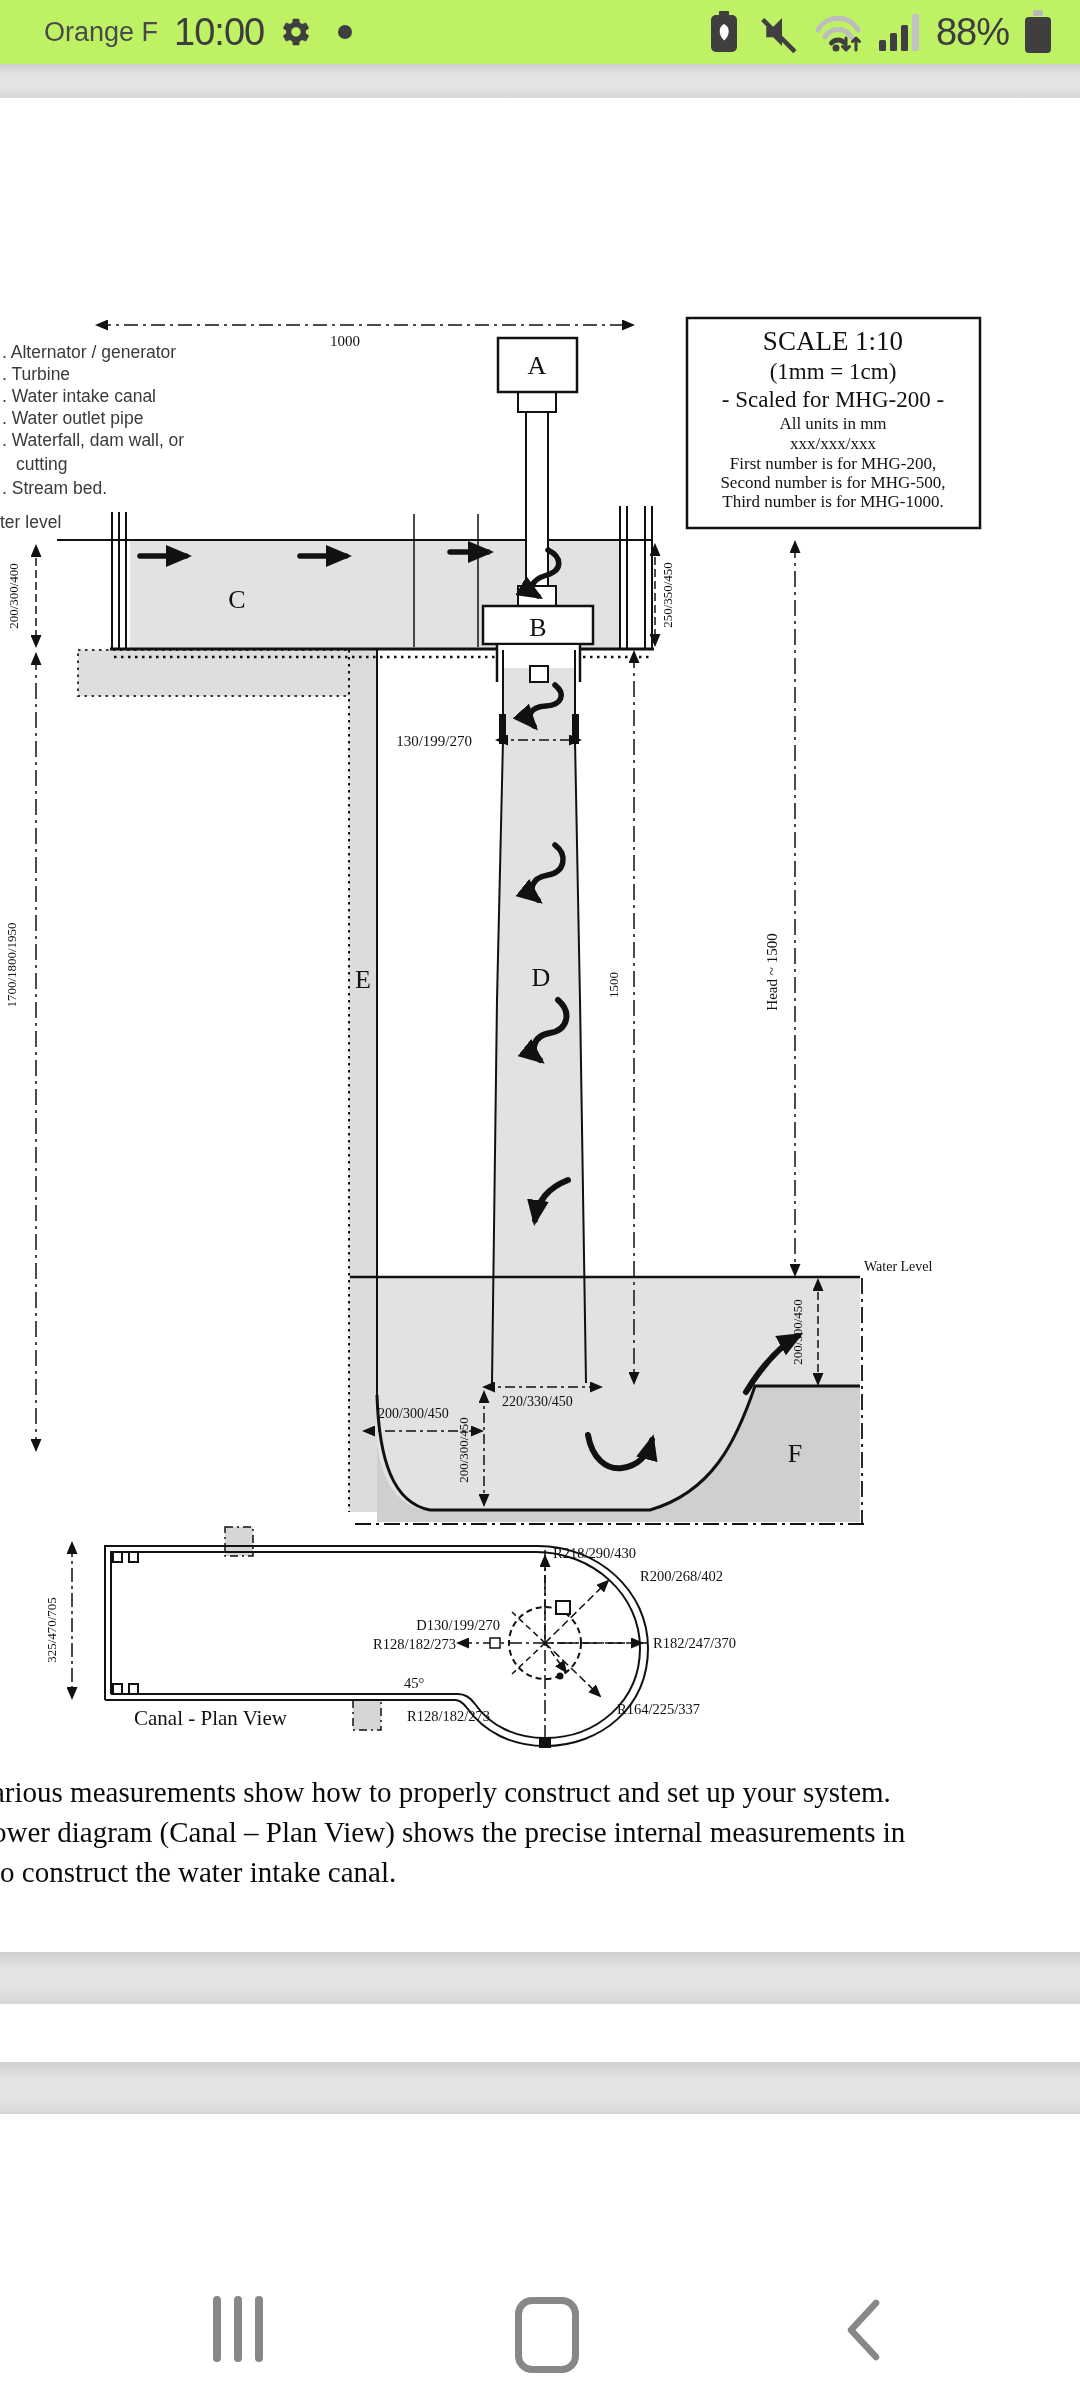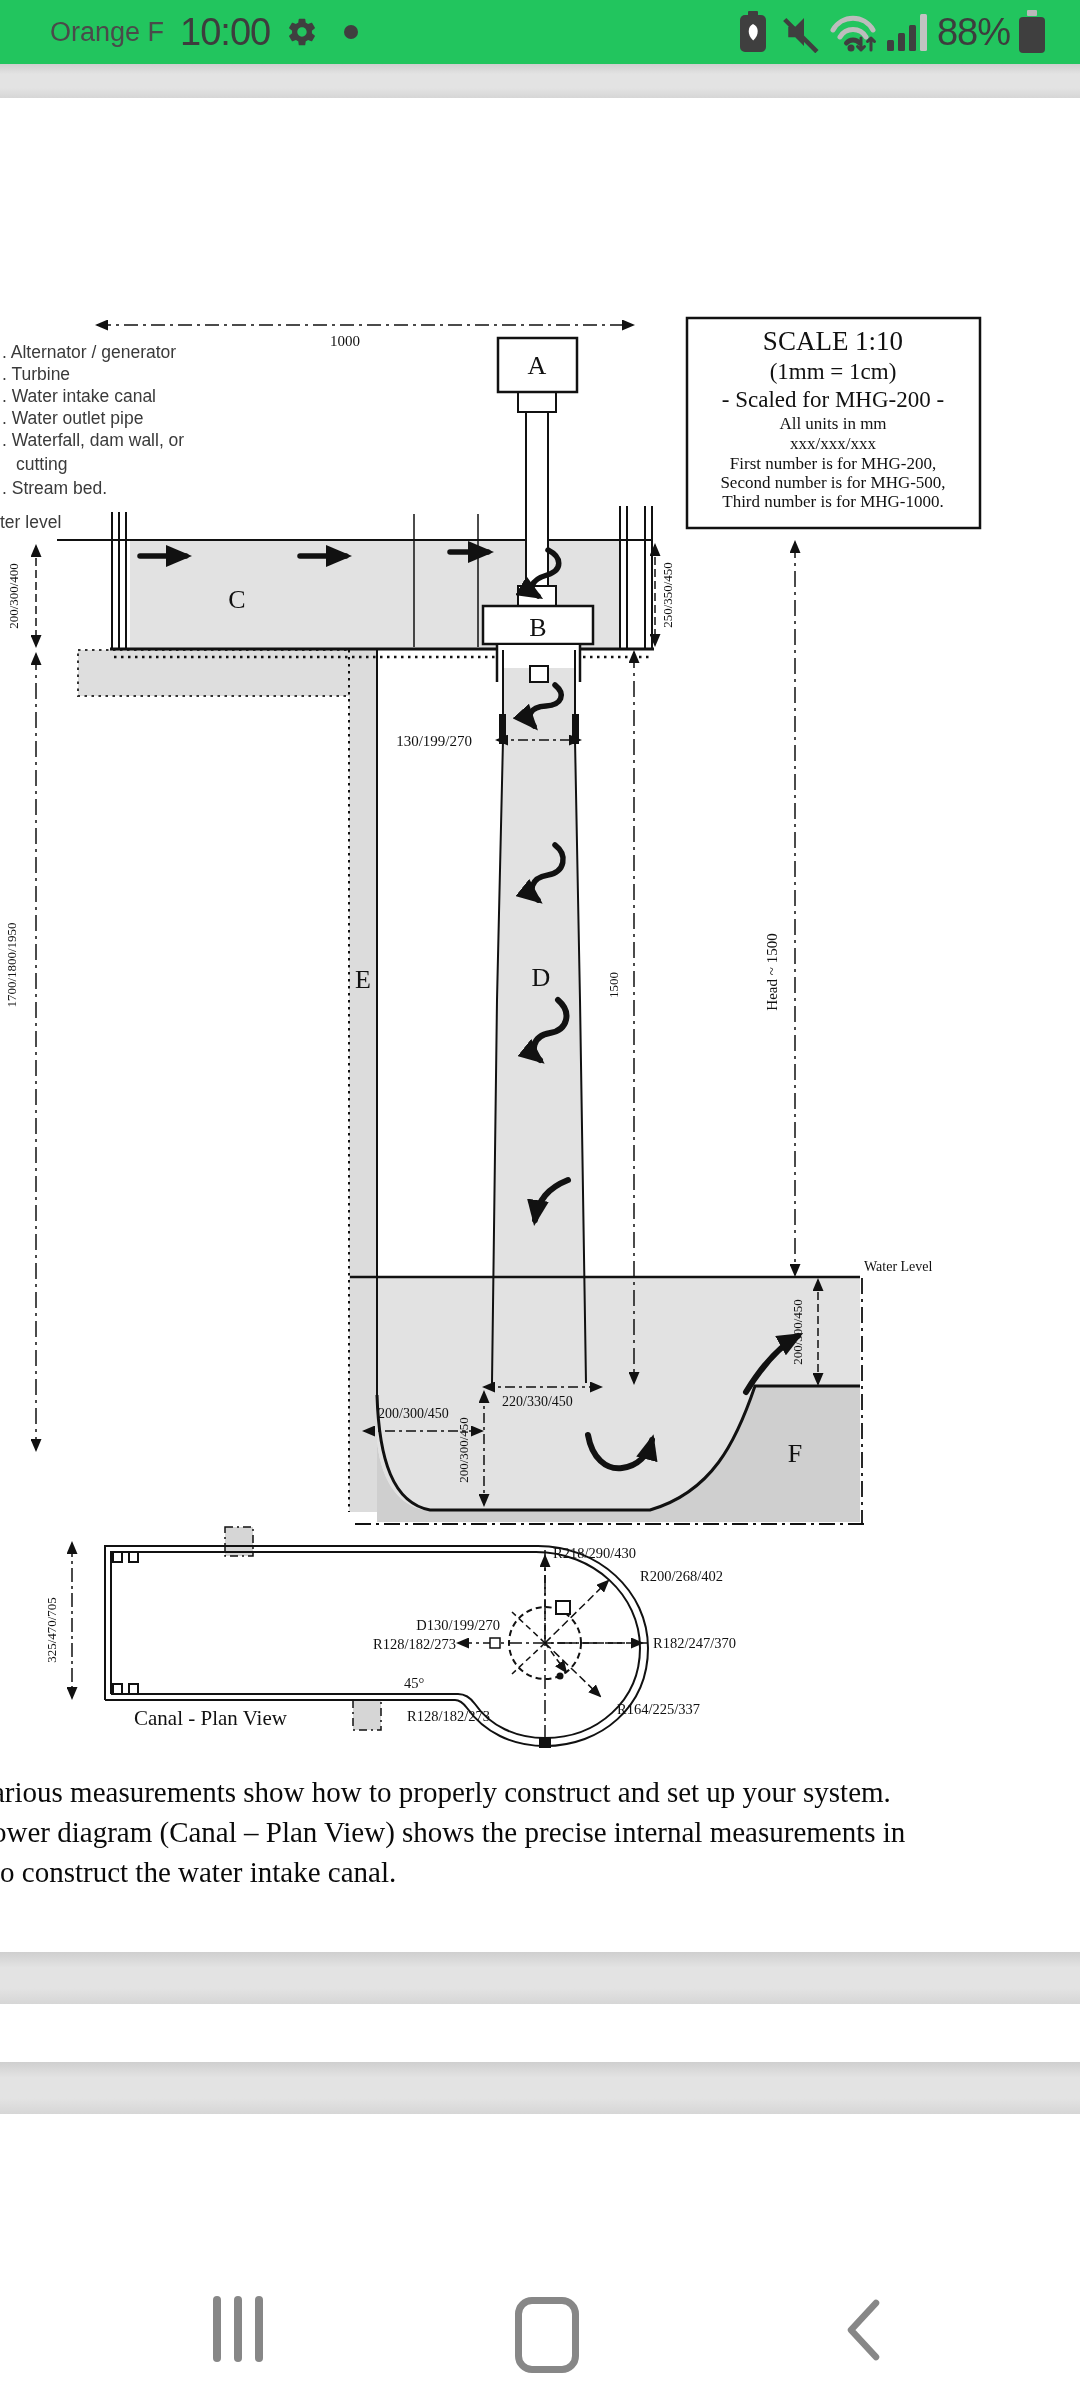--- a/index.html
+++ b/index.html
@@ -1,25 +1,25 @@
 <!DOCTYPE html>
 <html><head>
 <meta charset="utf-8">
 <style>
   html,body{margin:0;padding:0;background:#fff;}
   .screen{position:relative;width:1080px;height:2408px;background:#ffffff;overflow:hidden;
           font-family:"Liberation Sans",sans-serif;}
   
-  .status-bar{position:absolute;top:0;left:0;width:1080px;height:64px;background:#22c55e;
-              display:flex;align-items:center;justify-content:space-between;padding:12px;box-sizing:border-box;}
+  .status-bar{position:absolute;top:0;left:0;width:1080px;height:64px;background:#bef264;
+              display:flex;align-items:center;justify-content:space-between;padding:6px;box-sizing:border-box;}
   .sb-left{display:flex;align-items:center;gap:16px;padding-left:38px;}
   .sb-carrier{font-size:27px;color:#4a4a4a;}
   .sb-time{font-size:38px;color:#3d3d3d;letter-spacing:-1px;}
   .sb-dot{width:14px;height:14px;border-radius:50%;background:#3f3f3f;margin-left:10px;}
-  .sb-right{display:flex;align-items:center;gap:8px;padding-right:22px;}
+  .sb-right{display:flex;align-items:center;gap:15px;padding-right:22px;}
   .sb-pct{font-size:38px;color:#3d3d3d;letter-spacing:-1px;}
   .sb-ic{display:block;}
   
   .band{position:absolute;left:0;width:1080px;background:linear-gradient(#cfcfcf,#e3e3e3 30%,#e3e3e3 70%,#d6d6d6);}
   .band1{top:64px;height:34px;}
   .band2{top:1952px;height:52px;}
   .band3{top:2062px;height:52px;}
   
   .doc-svg{position:absolute;top:300px;left:0;}
   .para{position:absolute;top:1772px;left:-8px;width:1020px;

